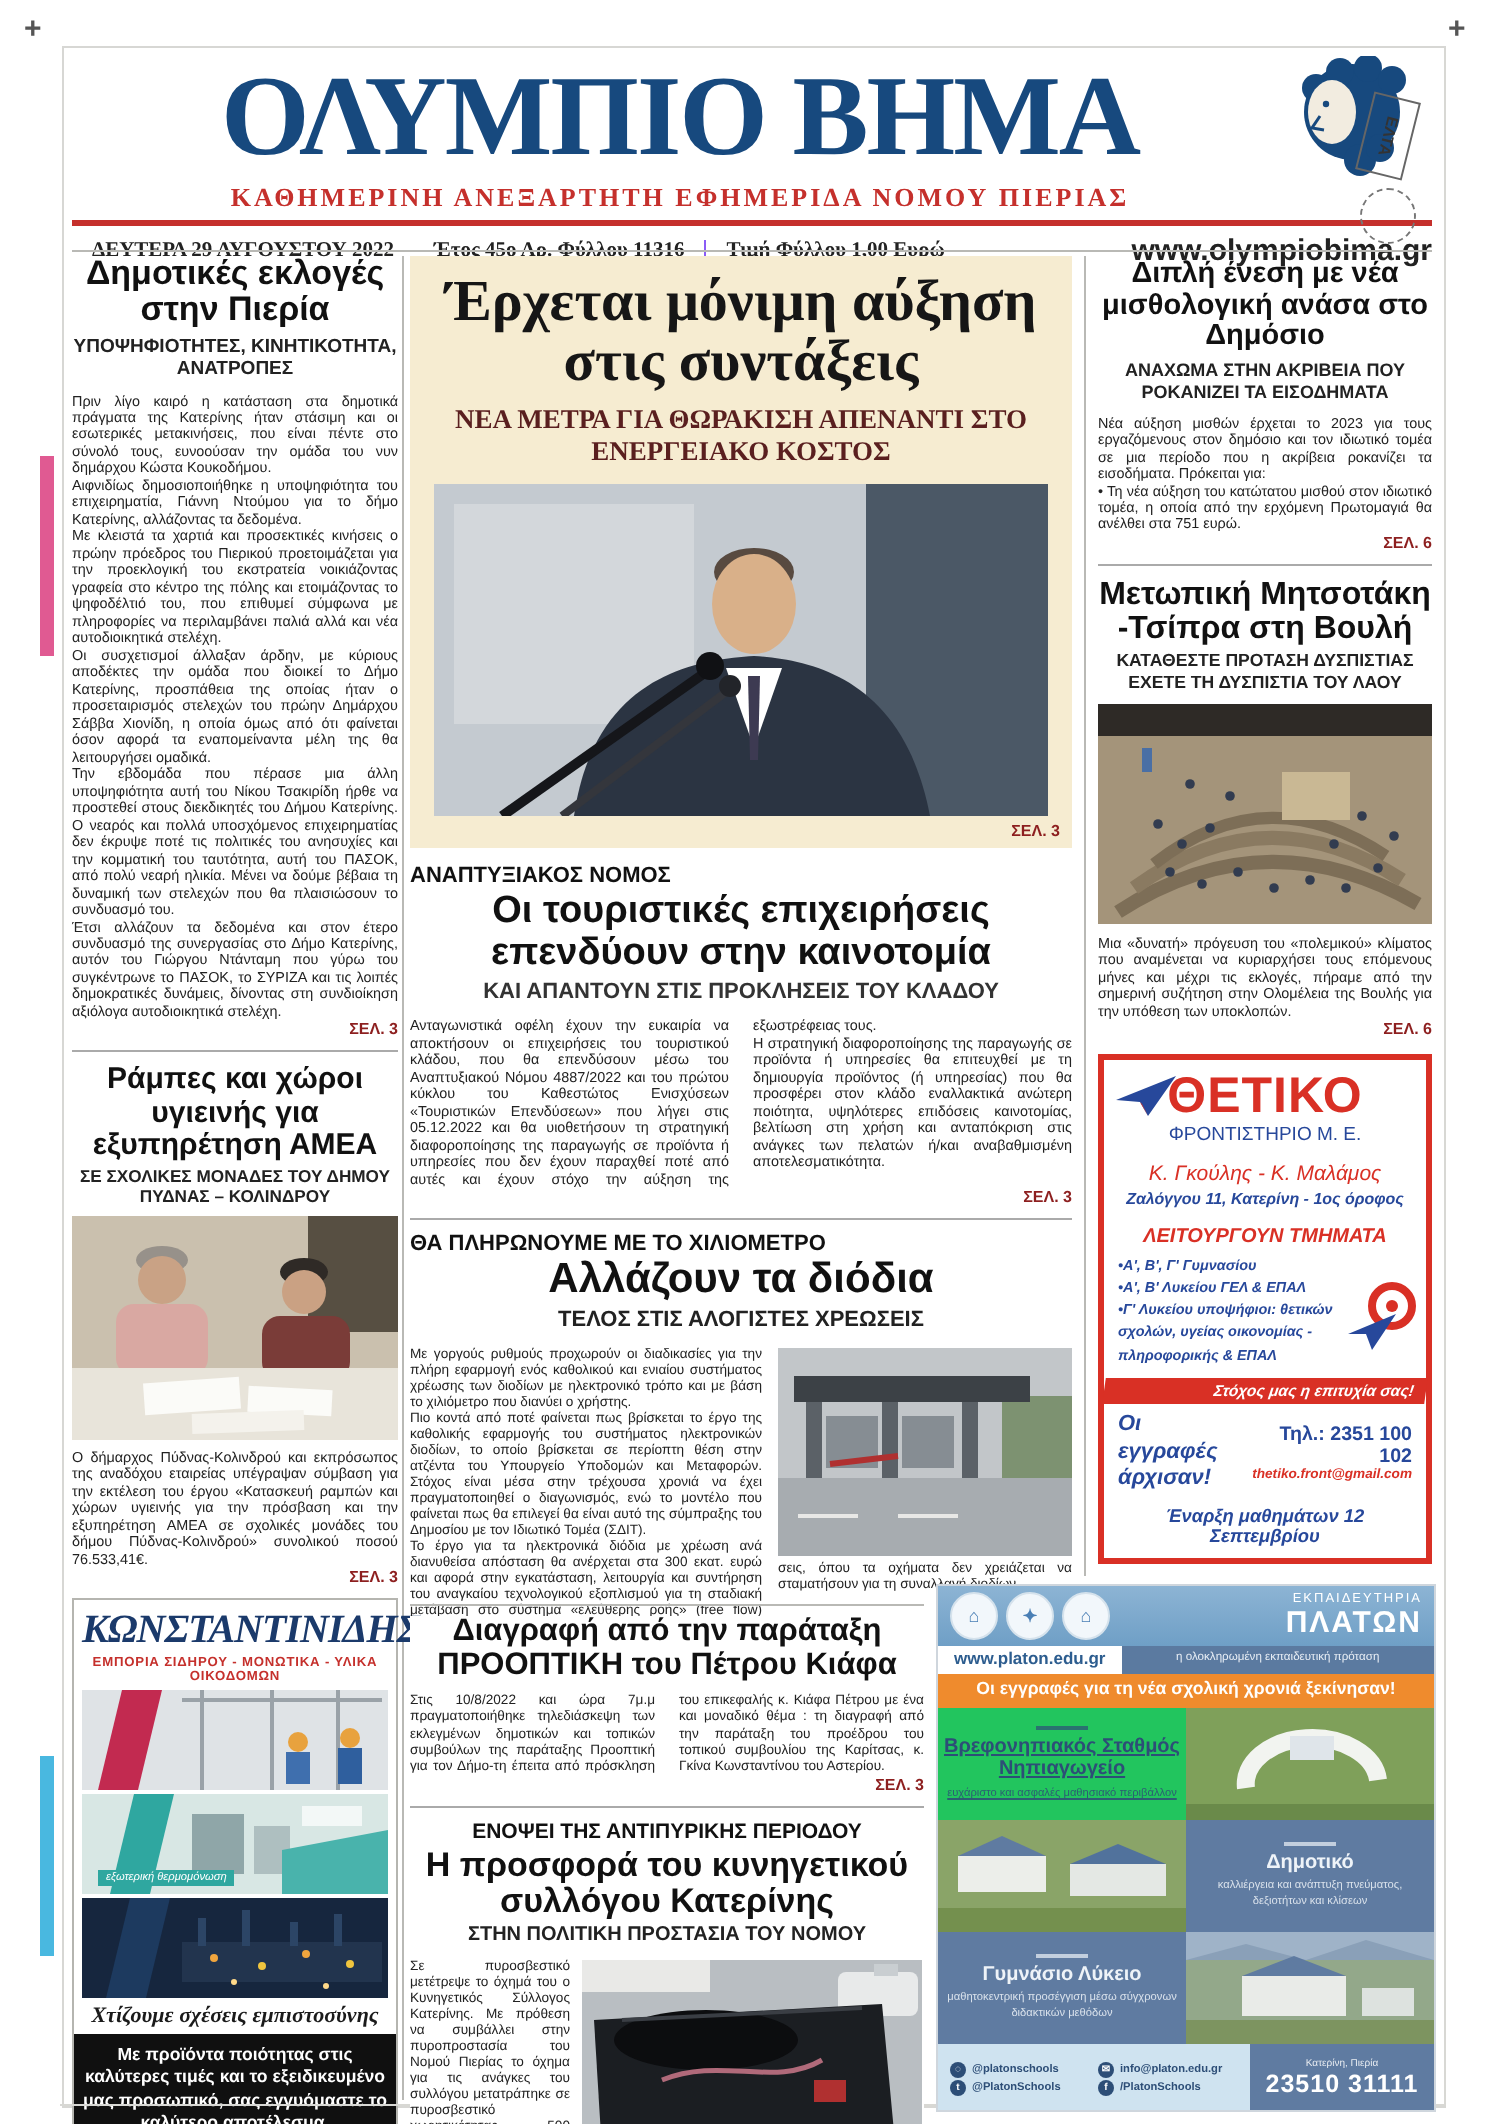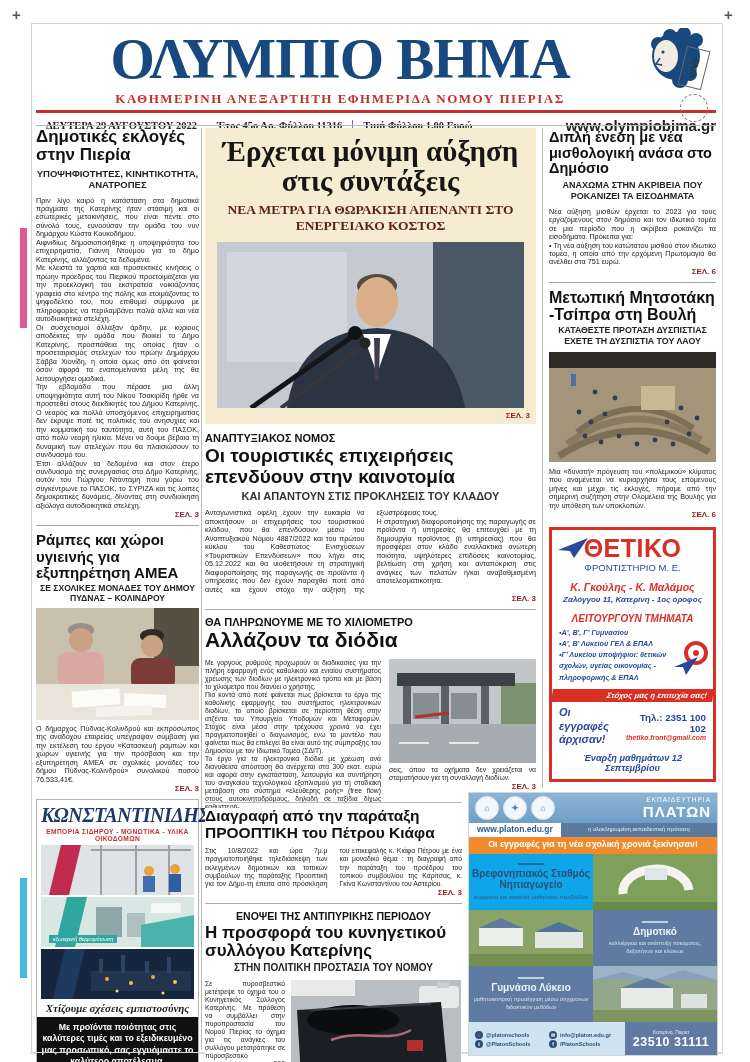--- a/index.html
+++ b/index.html
@@ -21,21 +21,21 @@
       font-family:"Liberation Serif",serif;font-size:10.5px;font-weight:bold;color:#222;}
   .dateline .dl-i{padding:0 10px;}
   .dl-price{border-left:1px solid #8b5cf6;}
   .dl-web{margin-left:auto;font-size:15px;font-family:"Liberation Sans",sans-serif;}
   .elta{position:absolute;left:682px;top:48px;width:22px;height:38px;border:1px solid #666;
       transform:rotate(14deg);display:flex;align-items:center;justify-content:center;
       font-size:8px;font-weight:bold;color:#333;writing-mode:vertical-rl;}
   .stamp{position:absolute;left:680px;top:94px;width:26px;height:26px;border:1.5px dashed #777;border-radius:50%;}
   
   .col-flow{position:absolute;}
-  .art-title{font-weight:bold;line-height:1.08;color:#111;}
+  .art-title{font-weight:bold;text-align:center;line-height:1.08;color:#111;}
   .art-sub{font-weight:bold;text-align:center;color:#222;line-height:1.2;}
   .kicker{font-weight:bold;color:#111;}
   .body-txt{font-size:7.2px;line-height:1.18;text-align:justify;white-space:pre-line;color:#222;}
   .sel{font-size:8px;font-weight:bold;color:#8d1f1f;text-align:right;}
   .divider{border-top:1px solid #aaa;margin:6px 0;}
   .twocol{column-count:2;column-gap:12px;}
   
   .main-block{background:#f6ecd1;padding:8px 6px 4px 6px;}
   .main-head{font-family:"Liberation Serif",serif;font-weight:bold;font-size:29px;line-height:1.05;text-align:center;color:#161616;}
   .main-subhead{font-family:"Liberation Serif",serif;font-weight:bold;font-size:13.5px;line-height:1.2;text-align:center;color:#5a1f1f;margin-top:5px;}
@@ -47,21 +47,21 @@
   .kon-black{background:#101010;color:#fff;text-align:center;padding:5px 4px;margin:0 -4px;}
   .kon-pitch{font-size:8.8px;font-weight:bold;line-height:1.3;}
   .kon-chip{position:absolute;left:8px;bottom:4px;background:#2fa7a0;color:#fff;font-size:5.6px;font-style:italic;padding:1px 4px;}
   
   .r-title{font-size:14.5px;}
   .r-sub{font-size:9px;}
   
   .thetiko{border:3px solid #d93025;background:#fff;padding:6px 7px;position:relative;margin-top:8px;}
   .th-brand{color:#d93025;font-weight:bold;font-size:25px;text-align:center;letter-spacing:0.5px;line-height:1;}
   .th-type{color:#27489b;font-weight:normal;font-size:9.5px;text-align:center;margin-top:1px;}
-  .th-own{color:#d93025;font-weight:bold;font-style:italic;font-size:10.5px;text-align:center;margin-top:8px;}
+  .th-own{color:#d93025;font-weight:normal;font-style:italic;font-size:10.5px;text-align:center;margin-top:8px;}
   .th-addr{color:#27489b;font-weight:bold;font-style:italic;font-size:8px;text-align:center;margin-top:2px;}
   .th-dept{color:#d93025;font-weight:bold;font-style:italic;font-size:10px;text-align:center;margin-top:9px;}
   .th-item{color:#27489b;font-weight:bold;font-style:italic;font-size:7.2px;line-height:1.55;}
   .th-ribbon{background:#d93025;color:#fff;font-style:italic;font-weight:bold;font-size:7.8px;text-align:right;
       padding:2px 6px;margin:6px -7px 4px -7px;transform:skewX(-8deg);}
   .th-enroll{color:#27489b;font-weight:bold;font-style:italic;font-size:11px;line-height:1.25;}
   .th-phone{color:#27489b;font-weight:bold;font-size:9.8px;}
   .th-mail{color:#d93025;font-weight:bold;font-style:italic;font-size:6.8px;}
   .th-start{color:#27489b;font-weight:bold;font-style:italic;font-size:9.2px;text-align:center;margin-top:6px;}
   
@@ -71,21 +71,21 @@
       display:flex;align-items:center;justify-content:center;color:#4a7fb5;font-size:9px;font-weight:bold;}
   .pl-brandbox{margin-left:auto;text-align:right;color:#ffffff;line-height:1;}
   .pl-brand-small{font-size:6.5px;letter-spacing:1px;}
   .pl-brand{font-size:15px;font-weight:bold;letter-spacing:1px;}
   .pl-webbar{height:14px;display:flex;}
   .pl-web{background:#fff;color:#2d5d8f;font-weight:bold;font-size:8.5px;padding:1px 8px;}
   .pl-tag{background:#5b7aa0;color:#e8eef5;font-size:5.8px;flex:1;text-align:center;padding-top:3px;}
   .pl-banner{height:15px;background:#ef8b2d;color:#fff;font-weight:bold;font-size:8.8px;text-align:center;padding-top:2px;}
   .pl-row{display:flex;height:56px;}
   .pl-txtbox{flex:1;display:flex;flex-direction:column;align-items:center;justify-content:center;text-align:center;padding:2px;}
-  .pl-light{background:#0ea5e9;color:#2d4e77;}
+  .pl-light{background:#22c55e;color:#2d4e77;text-decoration:underline;}
   .pl-slate{background:#5f7ba1;color:#eef3f8;}
   .pl-k-title{font-weight:bold;font-size:10px;line-height:1.15;}
   .pl-k-sub{font-size:5.6px;margin-top:3px;opacity:0.85;line-height:1.3;}
   .pl-dash{width:26px;border-top:2px solid currentColor;margin-bottom:3px;opacity:0.7;}
   .pl-foot{height:34px;display:flex;}
   .pl-social{flex:1;background:#cfe3f0;display:grid;grid-template-columns:1fr 1fr;align-content:center;gap:1px 4px;padding:0 6px;}
   .pl-soc-item{display:flex;align-items:center;gap:3px;font-size:5.6px;color:#2d4e77;font-weight:bold;}
   .pl-soc-ic{width:8px;height:8px;border-radius:50%;background:#2d4e77;color:#fff;font-size:5px;display:flex;align-items:center;justify-content:center;}
   .pl-phonebox{width:92px;background:#5f7ba1;color:#fff;text-align:center;display:flex;flex-direction:column;justify-content:center;}
   .pl-loc{font-size:5px;opacity:0.85;}
@@ -244,20 +244,21 @@
       <div class="art-title" style="font-size:19px;margin-top:2px;">Οι τουριστικές επιχειρήσεις επενδύουν στην καινοτομία</div>
       <div class="art-sub" style="font-size:11px;margin-top:3px;color:#333;">ΚΑΙ ΑΠΑΝΤΟΥΝ ΣΤΙΣ ΠΡΟΚΛΗΣΕΙΣ ΤΟΥ ΚΛΑΔΟΥ</div>
       <div class="body-txt twocol" style="margin-top:6px;">Ανταγωνιστικά οφέλη έχουν την ευκαιρία να αποκτήσουν οι επιχειρήσεις του τουριστικού κλάδου, που θα επενδύσουν μέσω του Αναπτυξιακού Νόμου 4887/2022 και του πρώτου κύκλου του Καθεστώτος Ενισχύσεων «Τουριστικών Επενδύσεων» που λήγει στις 05.12.2022 και θα υιοθετήσουν τη στρατηγική διαφοροποίησης της παραγωγής σε προϊόντα ή υπηρεσίες που δεν έχουν παραχθεί ποτέ από αυτές και έχουν στόχο την αύξηση της εξωστρέφειας τους.
 Η στρατηγική διαφοροποίησης της παραγωγής σε προϊόντα ή υπηρεσίες θα επιτευχθεί με τη δημιουργία προϊόντος (ή υπηρεσίας) που θα προσφέρει στον κλάδο εναλλακτικά ανώτερη ποιότητα, υψηλότερες επιδόσεις καινοτομίας, βελτίωση στη χρήση και ανταπόκριση στις ανάγκες των πελατών ή/και αναβαθμισμένη αποτελεσματικότητα.</div>
       <div class="sel">ΣΕΛ. 3</div>
     </div>
     <div class="divider"></div>
     <div>
       <div class="kicker" style="font-size:11px;">ΘΑ ΠΛΗΡΩΝΟΥΜΕ ΜΕ ΤΟ ΧΙΛΙΟΜΕΤΡΟ</div>
       <div class="art-title" style="font-size:21px;margin-top:1px;">Αλλάζουν τα διόδια</div>
+      <div class="art-sub" style="font-size:11px;margin-top:2px;">ΤΕΛΟΣ ΣΤΙΣ ΑΛΟΓΙΣΤΕΣ ΧΡΕΩΣΕΙΣ</div>
       <div style="display:flex;gap:8px;margin-top:7px;">
         <div class="body-txt" style="width:176px;font-size:6.8px;">Με γοργούς ρυθμούς προχωρούν οι διαδικασίες για την πλήρη εφαρμογή ενός καθολικού και ενιαίου συστήματος χρέωσης των διοδίων με ηλεκτρονικό τρόπο και με βάση το χιλιόμετρο που διανύει ο χρήστης.
 Πιο κοντά από ποτέ φαίνεται πως βρίσκεται το έργο της καθολικής εφαρμογής του συστήματος ηλεκτρονικών διοδίων, το οποίο βρίσκεται σε περίοπτη θέση στην ατζέντα του Υπουργείο Υποδομών και Μεταφορών. Στόχος είναι μέσα στην τρέχουσα χρονιά να έχει πραγματοποιηθεί ο διαγωνισμός, ενώ το μοντέλο που φαίνεται πως θα επιλεγεί θα είναι αυτό της σύμπραξης του Δημοσίου με τον Ιδιωτικό Τομέα (ΣΔΙΤ).
 Το έργο για τα ηλεκτρονικά διόδια με χρέωση ανά διανυθείσα απόσταση θα ανέρχεται στα 300 εκατ. ευρώ και αφορά στην εγκατάσταση, λειτουργία και συντήρηση του αναγκαίου τεχνολογικού εξοπλισμού για τη σταδιακή μετάβαση στο σύστημα «ελεύθερης ροής» (free flow) στους αυτοκινητοδρόμους, δηλαδή σε ταξίδια δίχως καθυστερή-</div>
         <div style="width:147px;">
           <svg width="147" height="104" viewBox="0 0 147 104">
             <rect width="147" height="104" fill="#c2c6c9"></rect>
             <rect x="112" y="24" width="35" height="42" fill="#7d9271"></rect>
             <rect x="8" y="14" width="118" height="13" fill="#3c4146"></rect>
             <rect x="14" y="27" width="8" height="38" fill="#5b6167"></rect>

